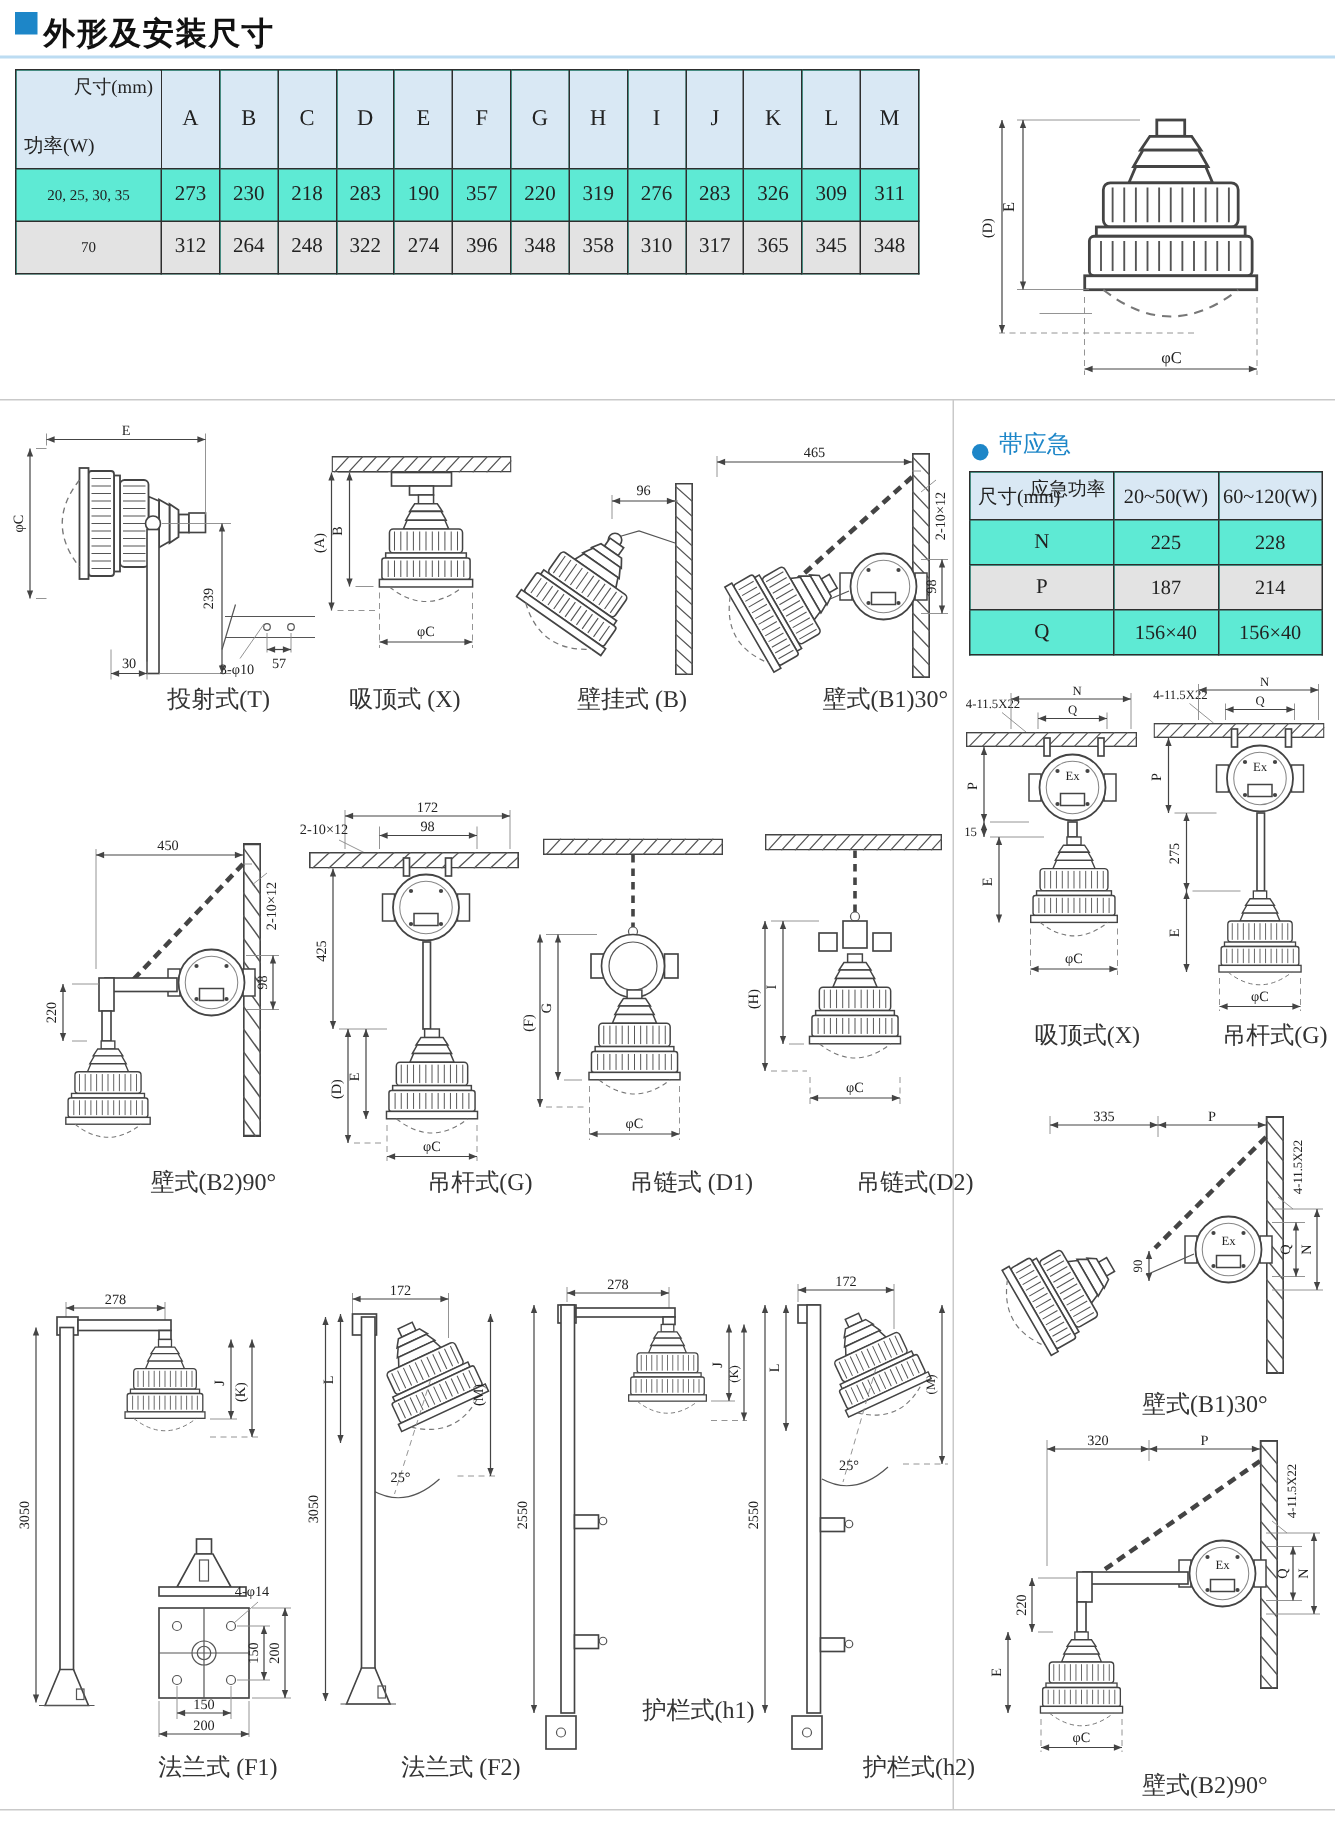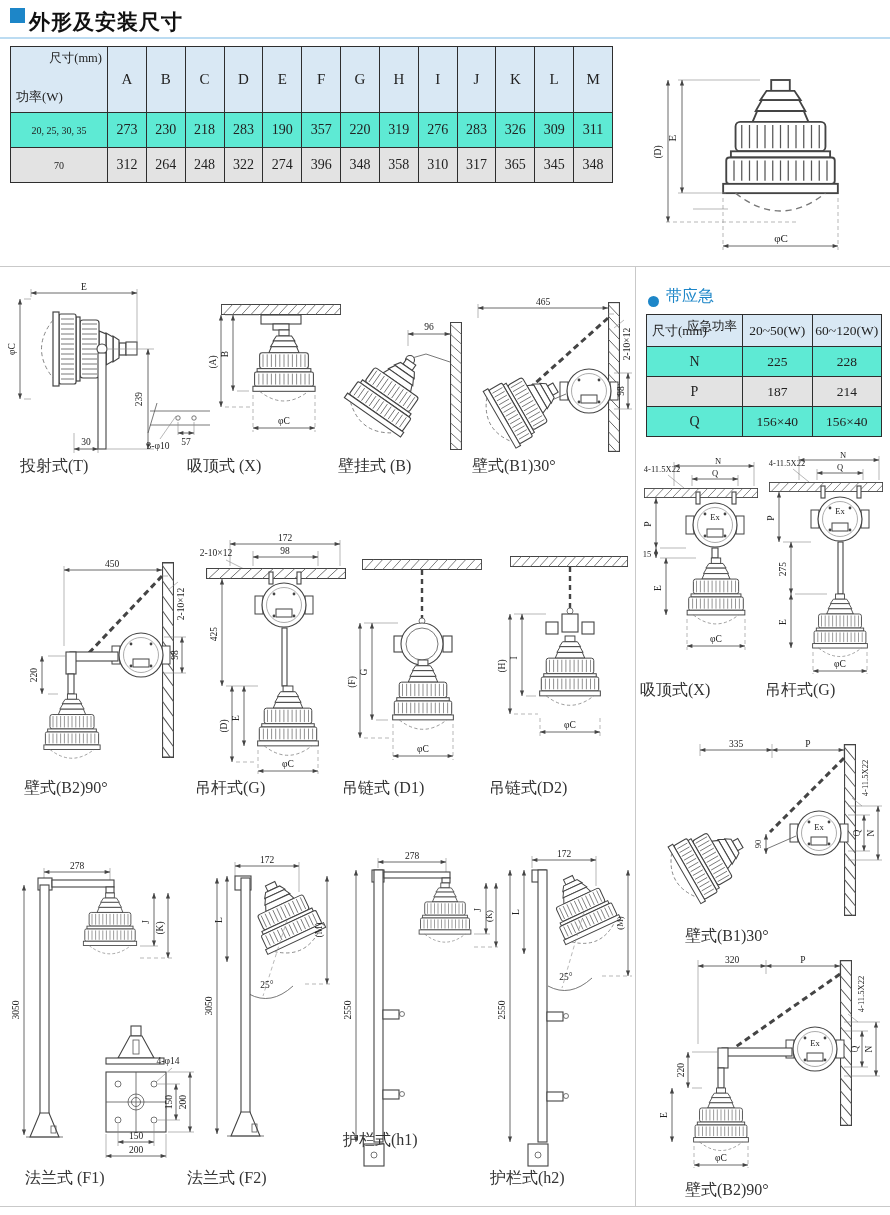--- a/index.html
+++ b/index.html
@@ -47,21 +47,21 @@
   .ol{fill:#fff;stroke:#444;stroke-width:1.1}
   .th{stroke:#555;stroke-width:.8;fill:none}
   .dl{stroke:#444;stroke-width:.8;fill:none}
   .xl{stroke:#888;stroke-width:.6;fill:none}
   .dsh{stroke-dasharray:4 3}
   .ch{stroke:#444;stroke-width:3;stroke-dasharray:6 4;fill:none}
   .ch2{stroke:#444;stroke-width:2.4;stroke-dasharray:5 4;fill:none}
   svg text{font-family:"Liberation Serif",serif;font-size:11px;fill:#222;text-anchor:middle}
   text.s{font-size:9.5px}
   text.xs{font-size:8.5px}
-  .cap{position:absolute;font-size:16px;color:#333;text-align:left;
+  .cap{position:absolute;font-size:16px;color:#333;text-align:right;
        font-family:"Liberation Serif",serif}
 </style>
 </head>
 <body>
 
 <div id="page">
 
   <svg width="0" height="0" style="position:absolute">
     <defs>
       <marker id="ar" viewBox="0 0 10 10" refX="9.5" refY="5" markerWidth="7.5" markerHeight="7.5" orient="auto-start-reverse">

